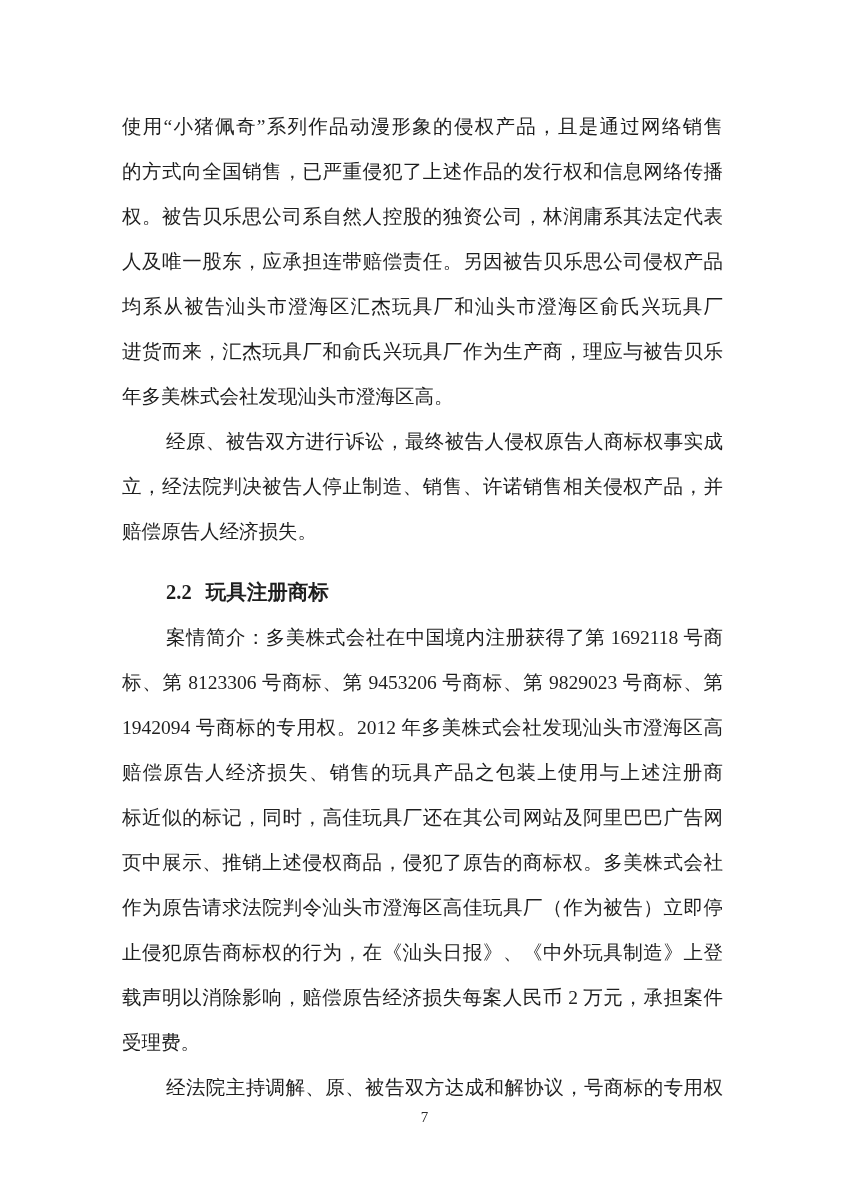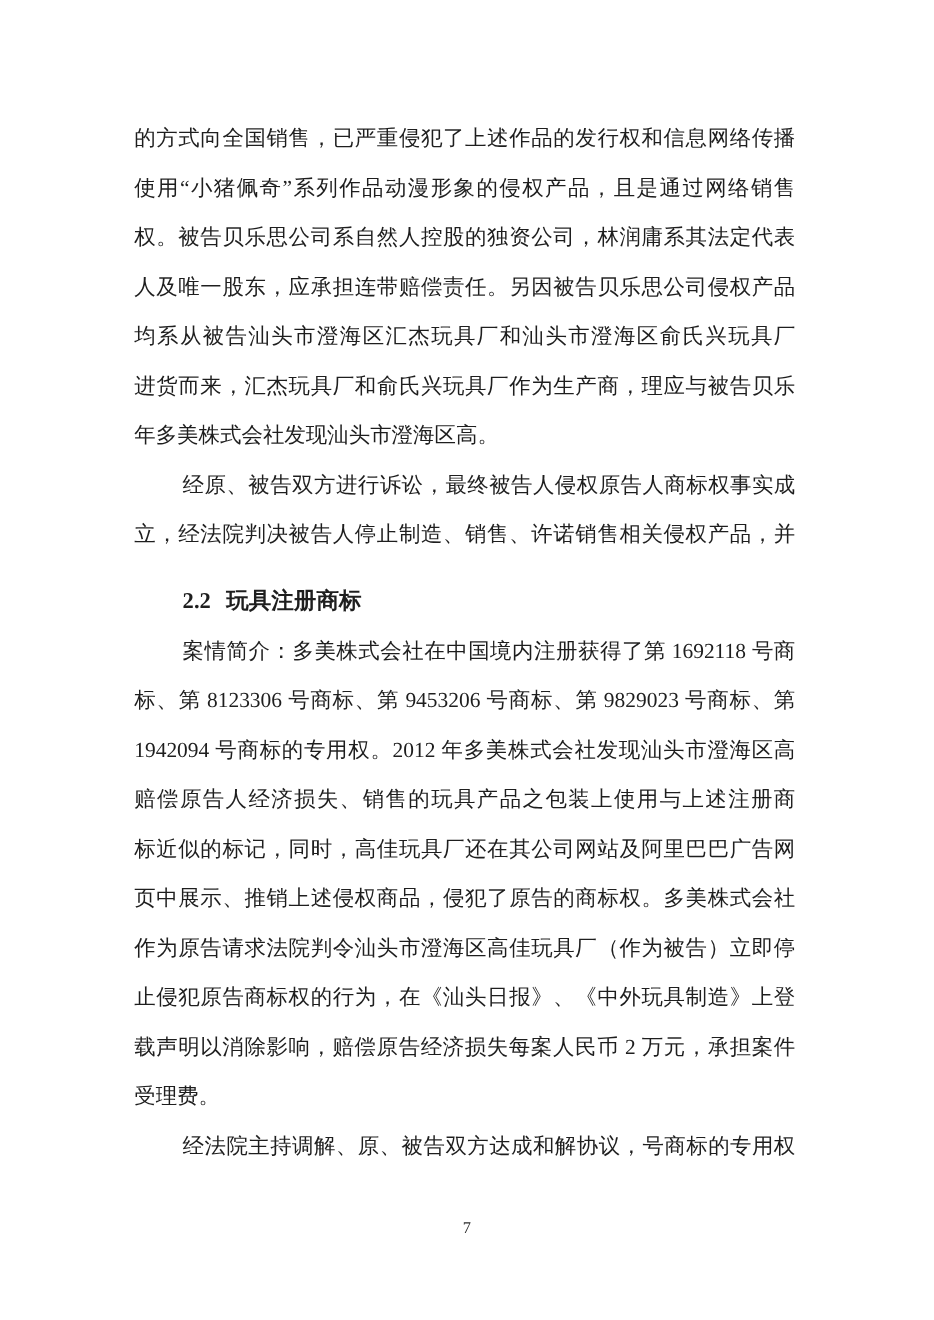--- a/index.html
+++ b/index.html
@@ -58,30 +58,31 @@
     line-height: 22px;
     color: #2a2a2a;
   }
 </style>
 </head>
 <body>
 
 <div class="page">
   <div class="text-block">
 
+    <div class="line full">使用“小猪佩奇”系列作品动漫形象的侵权产品，且是通过网络销售</div>
     <div class="line full">的方式向全国销售，已严重侵犯了上述作品的发行权和信息网络传播</div>
-    <div class="line full">使用“小猪佩奇”系列作品动漫形象的侵权产品，且是通过网络销售</div>
     <div class="line full">权。被告贝乐思公司系自然人控股的独资公司，林润庸系其法定代表</div>
     <div class="line full">人及唯一股东，应承担连带赔偿责任。另因被告贝乐思公司侵权产品</div>
     <div class="line full">均系从被告汕头市澄海区汇杰玩具厂和汕头市澄海区俞氏兴玩具厂</div>
     <div class="line full">进货而来，汇杰玩具厂和俞氏兴玩具厂作为生产商，理应与被告贝乐</div>
     <div class="line">年多美株式会社发现汕头市澄海区高。</div>
 
     <div class="line full indent">经原、被告双方进行诉讼，最终被告人侵权原告人商标权事实成</div>
     <div class="line full">立，经法院判决被告人停止制造、销售、许诺销售相关侵权产品，并</div>
+    <div class="line">赔偿原告人经济损失。</div>
 
     <h2 class="heading"><span class="num">2.2</span><span>玩具注册商标</span></h2>
 
     <div class="line full indent">案情简介：多美株式会社在中国境内注册获得了第 1692118 号商</div>
     <div class="line full">标、第 8123306 号商标、第 9453206 号商标、第 9829023 号商标、第</div>
     <div class="line full">1942094 号商标的专用权。2012 年多美株式会社发现汕头市澄海区高</div>
     <div class="line full">赔偿原告人经济损失、销售的玩具产品之包装上使用与上述注册商</div>
     <div class="line full">标近似的标记，同时，高佳玩具厂还在其公司网站及阿里巴巴广告网</div>
     <div class="line full">页中展示、推销上述侵权商品，侵犯了原告的商标权。多美株式会社</div>
     <div class="line full">作为原告请求法院判令汕头市澄海区高佳玩具厂（作为被告）立即停</div>

